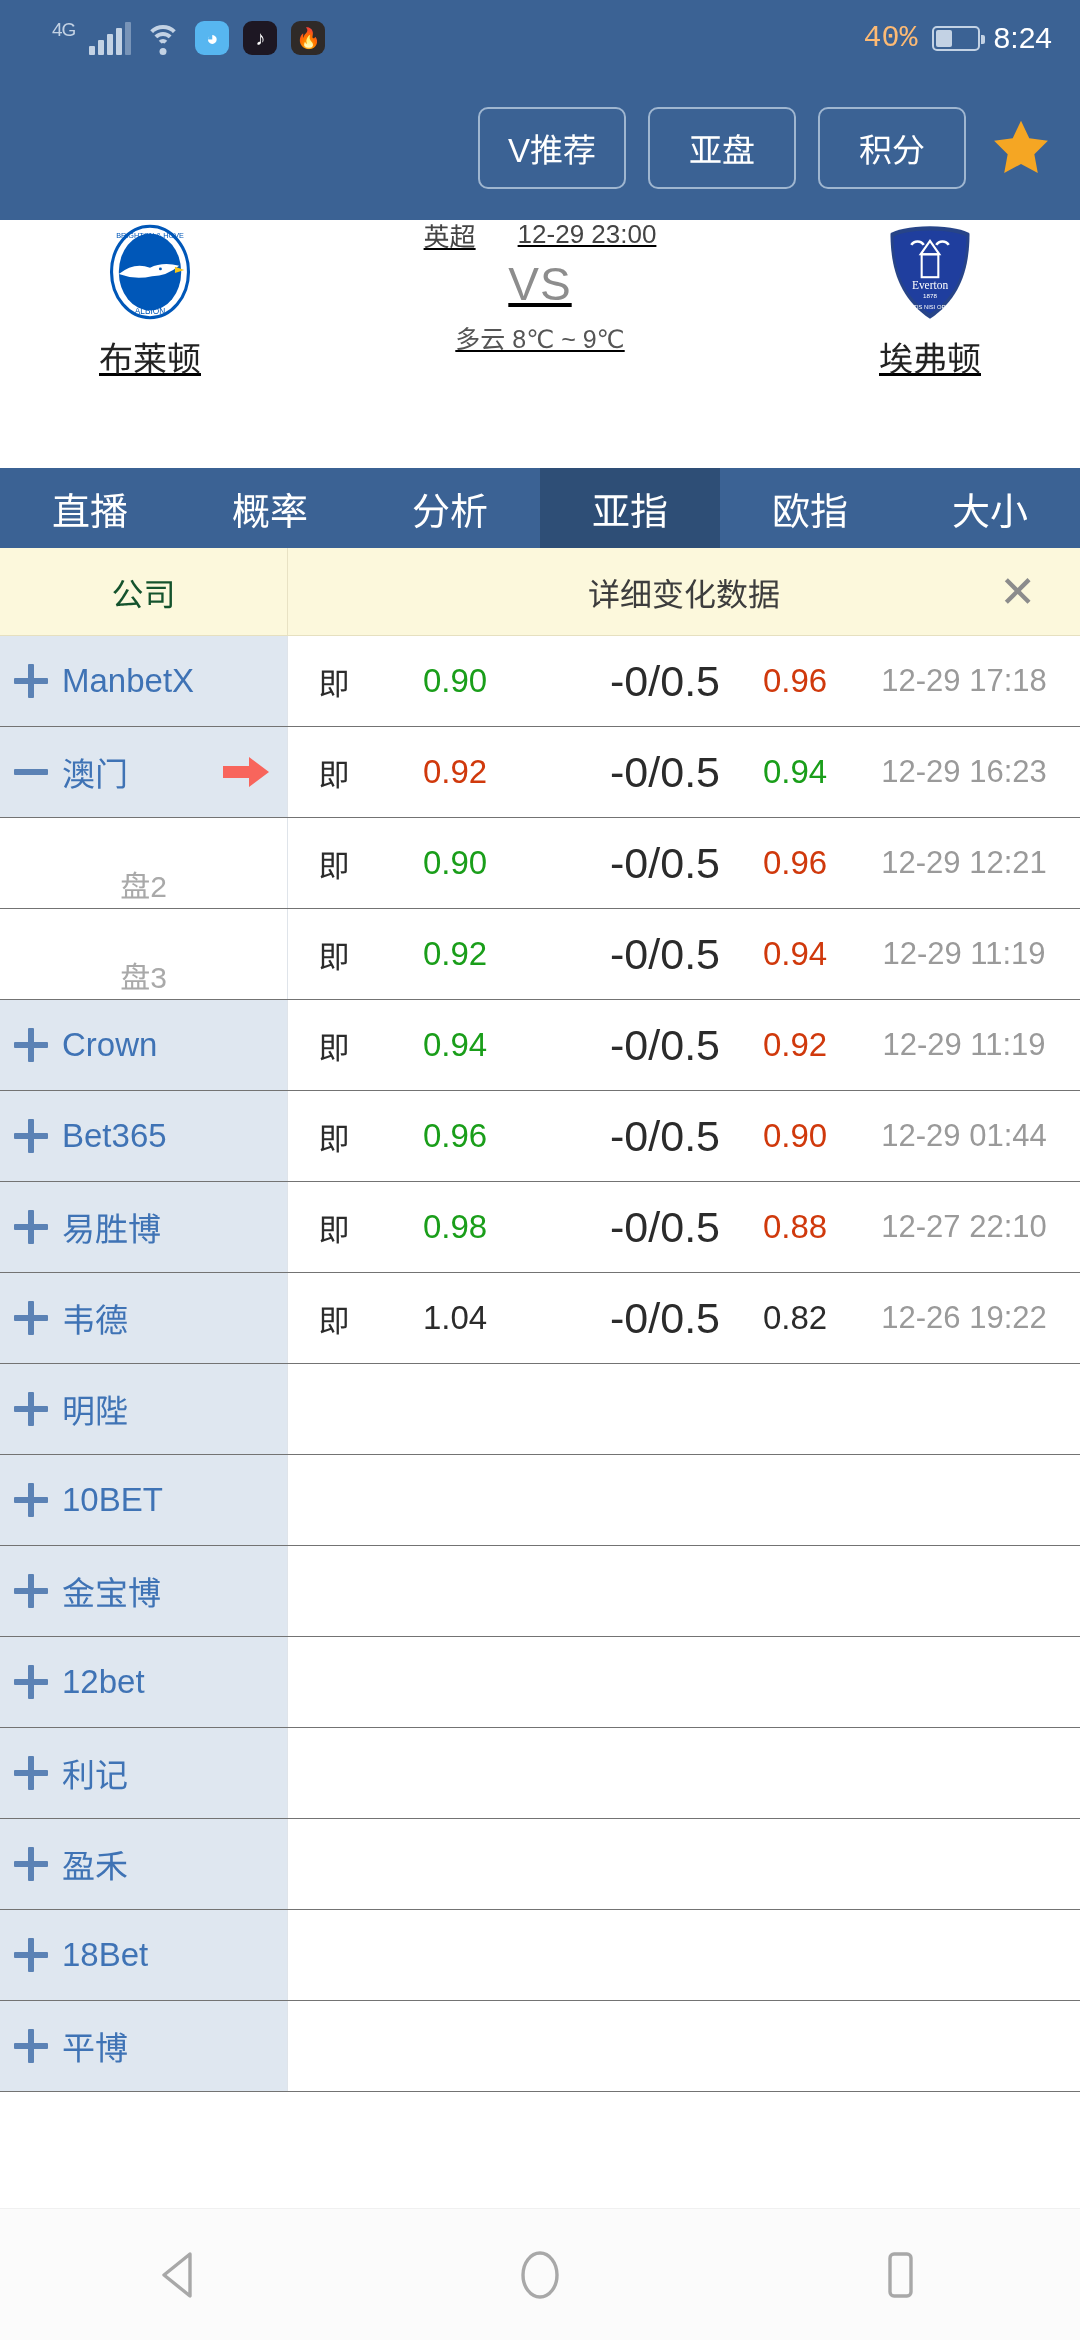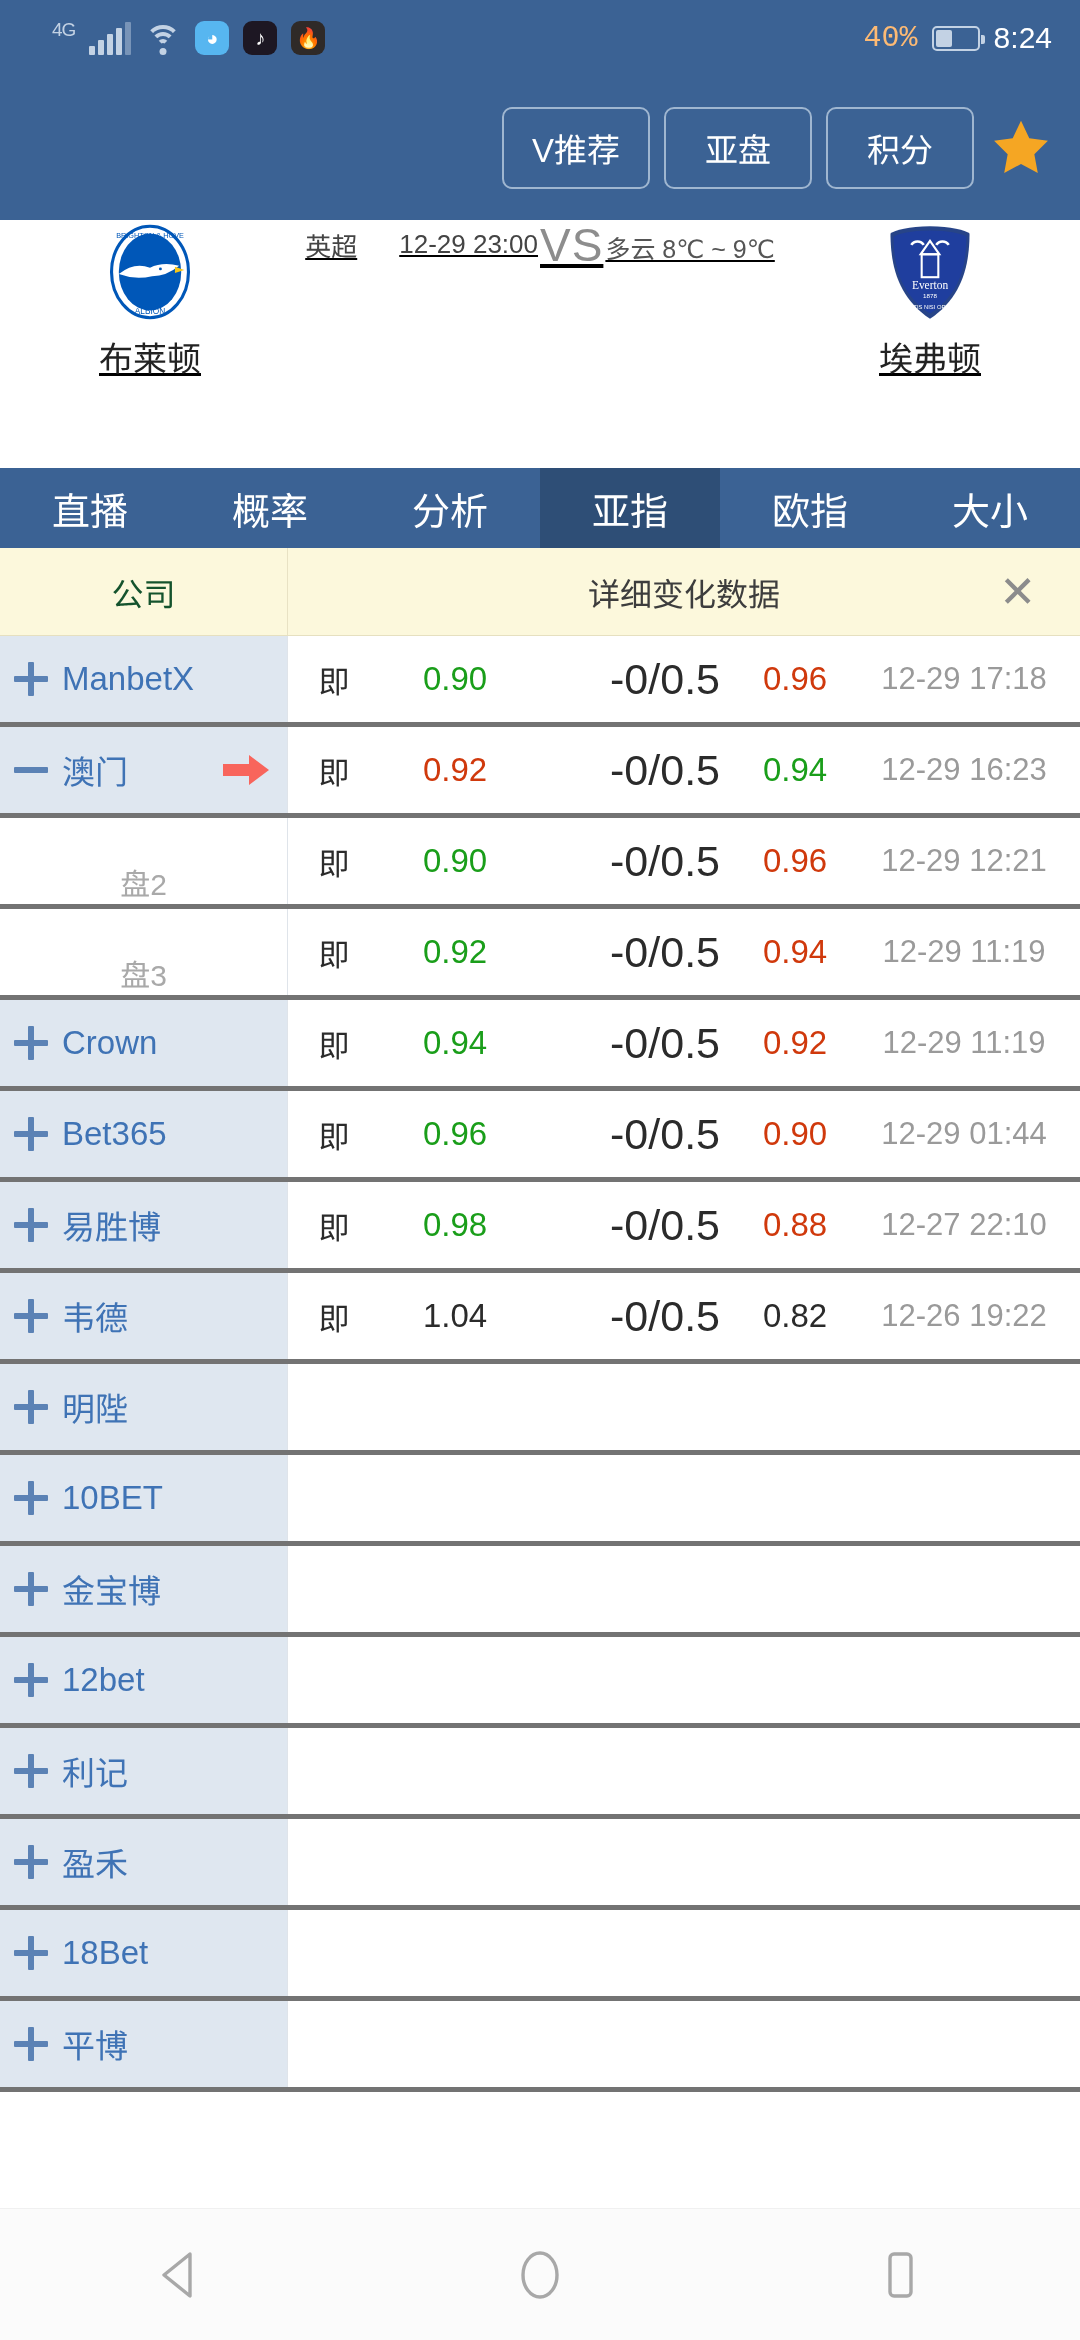--- a/index.html
+++ b/index.html
@@ -53,39 +53,39 @@
     content:""; position:absolute; right:-7px; top:7px; width:4px; height:9px;
     background:#c3d2e4; border-radius:0 2px 2px 0;
   }
   .battery i { display:block; height:100%; width:40%; background:#c3d2e4; border-radius:2px; }
   .clock { font-size: 30px; color: #ffffff; }
 
   
   .actionbar {
     height: 144px; background: #3b6294;
     display: flex; align-items: center; justify-content: flex-end;
-    padding-right: 26px; gap: 14px;
+    padding-right: 26px; gap: 22px;
   }
   .act-btn {
     min-width: 148px; height: 82px; border: 2px solid #9fb6d0; border-radius: 10px;
     color: #ffffff; font-size: 33px; display:flex; align-items:center; justify-content:center;
     background: transparent; padding: 0 16px;
   }
   .star-btn { width: 66px; height: 66px; display:flex; align-items:center; justify-content:center; }
   .star-btn svg { width: 64px; height: 64px; display:block; }
 
   
   .match {
     height: 248px; background: #ffffff;
     display: flex; align-items: flex-start; position: relative; text-decoration: underline;
   }
   .team { width: 300px; display:flex; flex-direction:column; align-items:center; gap: 8px; }
   .team-logo { width: 104px; height: 104px; }
   .team-name { font-size: 34px; color: #222; }
-  .mid { flex: 1; display:flex; flex-direction:row; align-items:center; justify-content:center; gap: 2px; position:relative; top: -4px;}
+  .mid { flex: 1; display:flex; flex-direction:column; align-items:center; justify-content:center; gap: 2px; position:relative; top: -4px;}
   .mid-top { display:flex; align-items:center; gap: 42px; font-size: 26px; color: #444; }
   .vs { font-size: 46px; color: #8d8d8d; letter-spacing: 1px; margin-top: 2px;}
   .weather { font-size: 25px; color: #555; margin-top: 6px; }
 
   
   .tabs { height: 80px; background: #3b6294; display: flex; }
   .tab {
     flex: 1; display:flex; align-items:center; justify-content:center;
     color: #ffffff; font-size: 38px;
   }
@@ -101,21 +101,21 @@
     flex:1; display:flex; align-items:center; justify-content:center;
     font-size: 32px; color: #3d3d3d; position: relative;
   }
   .close-x {
     position:absolute; right: 44px; top: 50%; transform: translateY(-50%);
     font-size: 44px; color: #8c8c8c; line-height: 1; font-weight: 300;
   }
 
   
   .tbody { position: relative; }
-  .row { display:flex; height: 91px; border-bottom: 5px solid #737373; }
+  .row { display:flex; height: 91px; border-bottom: 1px solid #737373; }
   .cell-company {
     width: 288px; flex: 0 0 288px; display:flex; align-items:center;
     padding-left: 14px; gap: 14px;
     border-right: 1px solid #dfe4ea; position: relative;
     background: #dfe7f0;
   }
   .row.sub .cell-company { background: #ffffff; justify-content:center; padding-left: 0; }
   .row.empty .cell-company { background: #dfe7f0; }
   .toggle {
     width: 34px; height: 34px; position: relative; flex: 0 0 34px;

